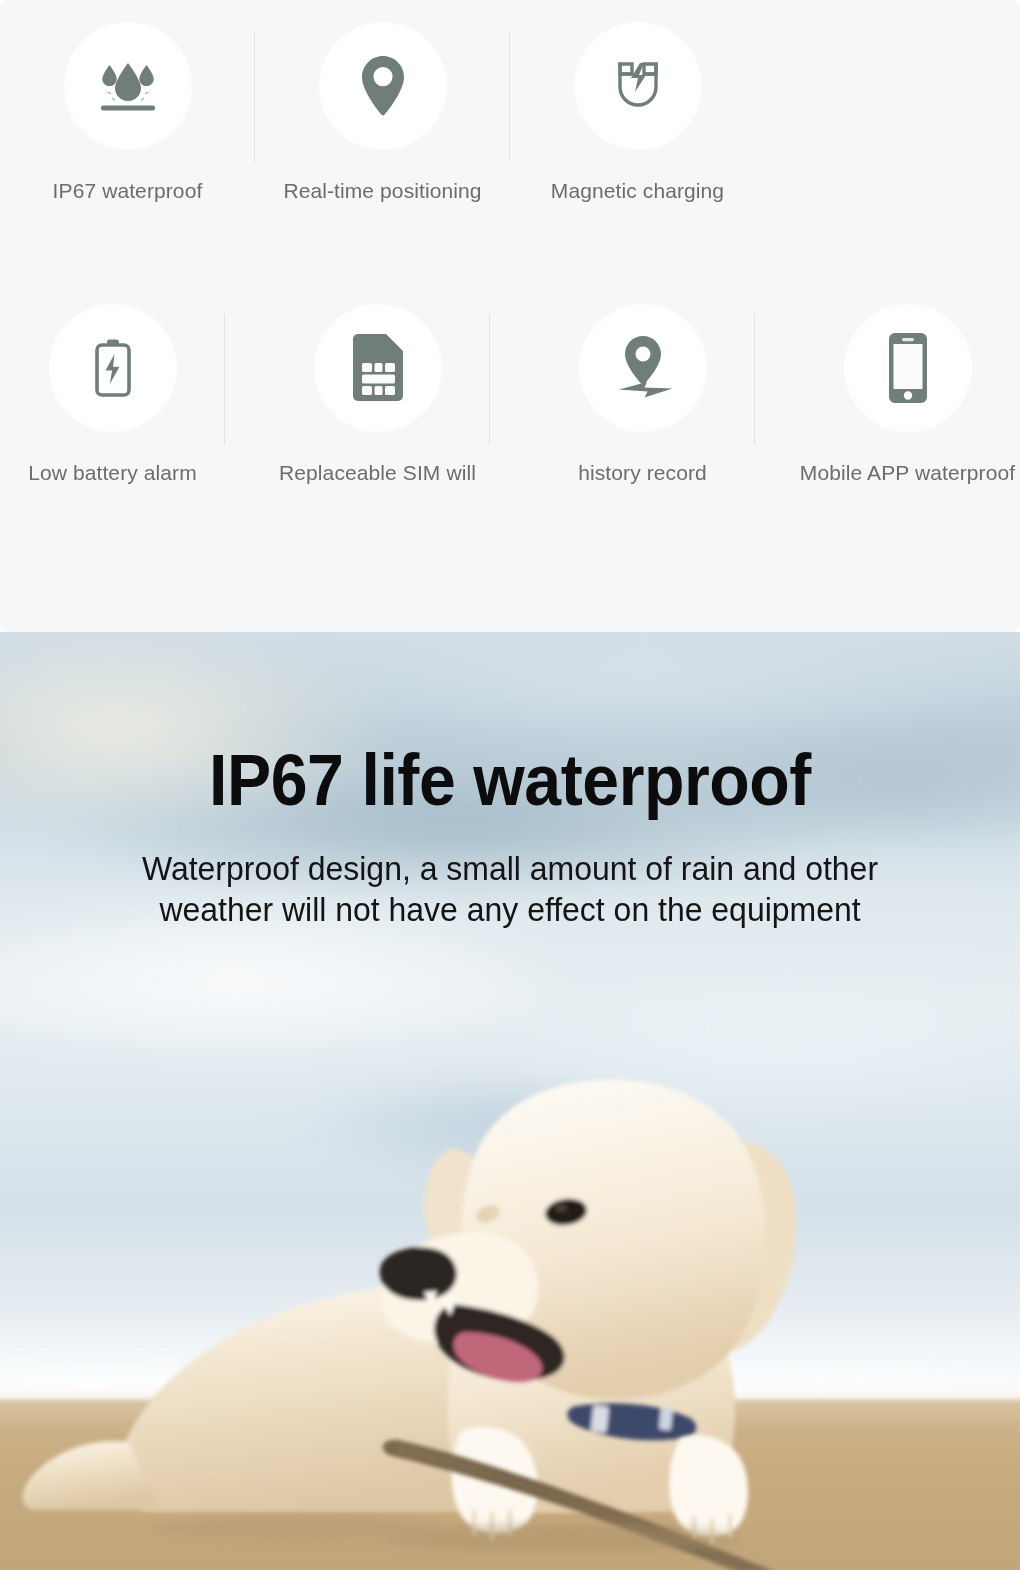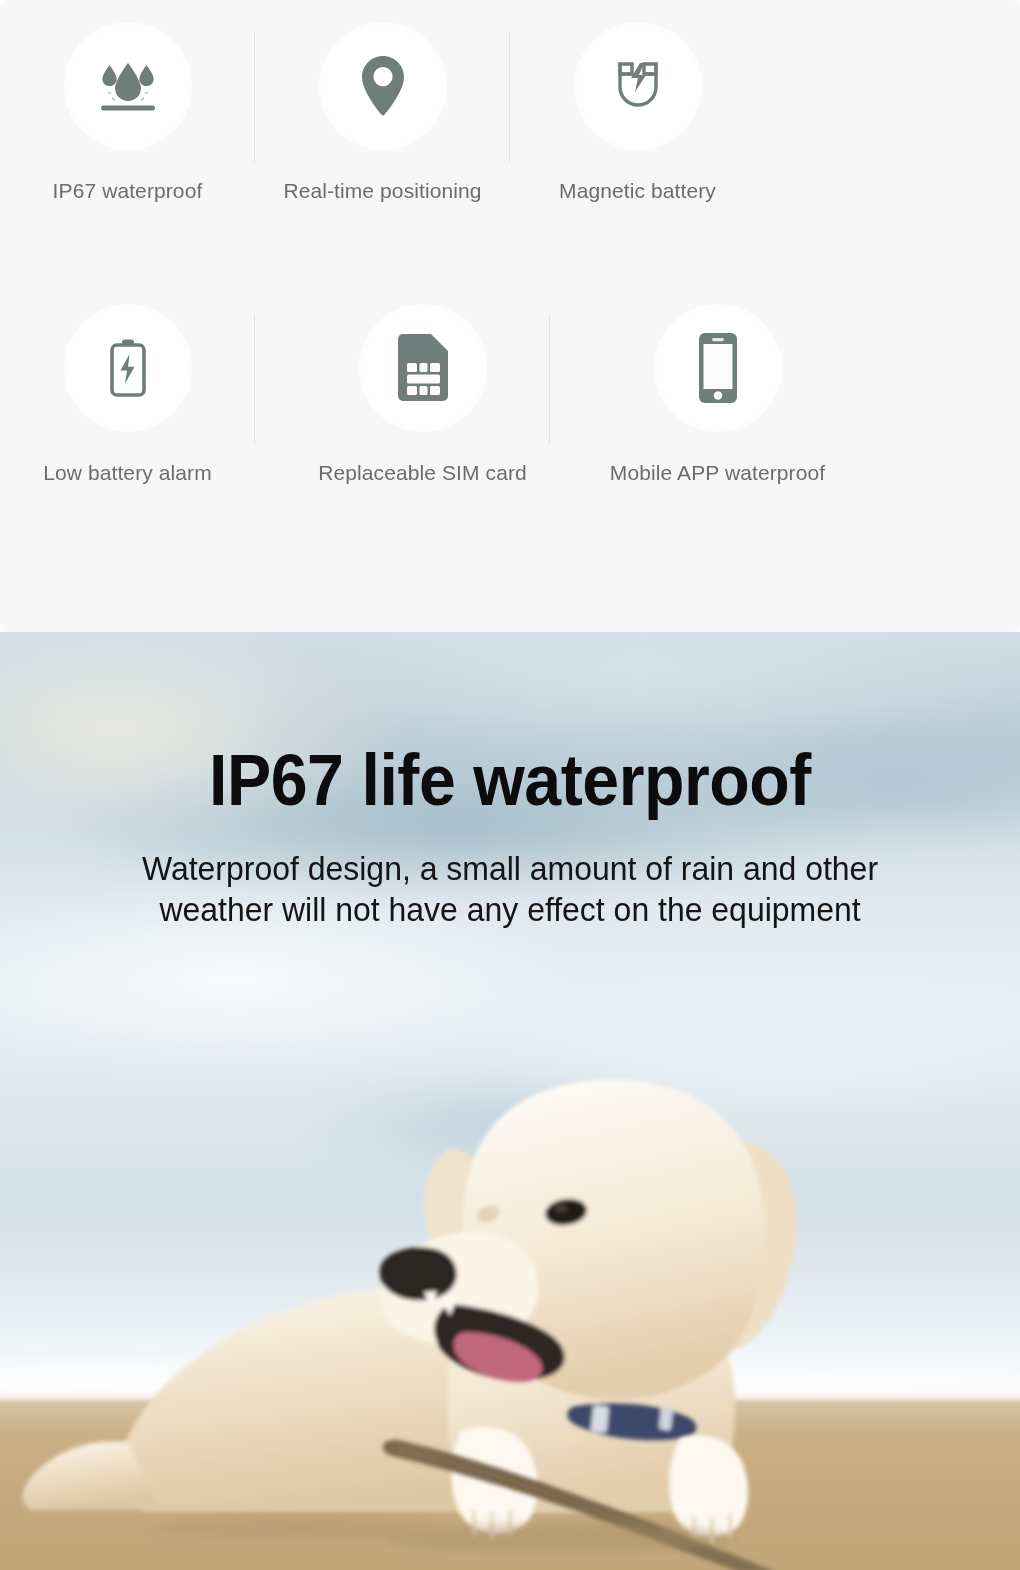--- a/index.html
+++ b/index.html
@@ -172,21 +172,21 @@
         <div class="icon-circle">
           <svg width="72" height="72" viewBox="0 0 72 72" fill="none" stroke="#6f7e7b" stroke-width="3.4">
             <path d="M18 14v23a18 18 0 0 0 36 0V14" stroke-linecap="round" stroke-linejoin="round"></path>
             <path d="M18 24h12"></path>
             <path d="M42 24h12"></path>
             <path d="M18 14h12v10H18z" fill="none"></path>
             <path d="M42 14h12v10H42z" fill="none"></path>
             <path d="M38 13l-9 15h7l-3 14 11-17h-7l5-12z" fill="#6f7e7b" stroke="none"></path>
           </svg>
         </div>
-        <div class="feature-label">Magnetic battery</div>
+        <div class="feature-label">Magnetic charging</div>
         <div class="divider"></div>
       </div>
 
 
     </div>
 
     <div class="feature-row row-2">
 
       <div class="feature-cell">
         <div class="icon-circle">
@@ -206,24 +206,34 @@
             <path d="M8 8a5 5 0 0 1 5-5h28l17 17v45a5 5 0 0 1-5 5H13a5 5 0 0 1-5-5V8z" fill="#6f7e7b"></path>
             <rect x="17" y="32" width="10" height="9" rx="1.6" fill="#fbfbfb"></rect>
             <rect x="29.5" y="32" width="8" height="9" rx="1.6" fill="#fbfbfb"></rect>
             <rect x="40" y="32" width="10" height="9" rx="1.6" fill="#fbfbfb"></rect>
             <rect x="17" y="43.5" width="33" height="9" rx="1.6" fill="#fbfbfb"></rect>
             <rect x="17" y="55" width="10" height="9" rx="1.6" fill="#fbfbfb"></rect>
             <rect x="29.5" y="55" width="8" height="9" rx="1.6" fill="#fbfbfb"></rect>
             <rect x="40" y="55" width="10" height="9" rx="1.6" fill="#fbfbfb"></rect>
           </svg>
         </div>
-        <div class="feature-label">Replaceable SIM card</div>
-        <div class="divider"></div>
-      </div>
-
+        <div class="feature-label">Replaceable SIM will</div>
+        <div class="divider"></div>
+      </div>
+
+      <div class="feature-cell">
+        <div class="icon-circle">
+          <svg width="78" height="74" viewBox="0 0 78 74" fill="none">
+            <path d="M39 5c-9.9 0-18 8.1-18 18 0 12.3 15.2 28.4 16.6 29.9a2 2 0 0 0 2.8 0C41.8 51.4 57 35.3 57 23c0-9.9-8.1-18-18-18zm0 25.5a7.5 7.5 0 1 1 0-15 7.5 7.5 0 0 1 0 15z" fill="#6f7e7b"></path>
+            <path d="M15 58.5l28-7.5-2.5 5.5 28 1-28 9 3-6-28.5-2z" fill="#6f7e7b"></path>
+          </svg>
+        </div>
+        <div class="feature-label">history record</div>
+        <div class="divider"></div>
+      </div>
 
       <div class="feature-cell">
         <div class="icon-circle">
           <svg width="58" height="78" viewBox="0 0 58 78" fill="none">
             <rect x="10" y="4" width="38" height="70" rx="6" fill="#6f7e7b"></rect>
             <rect x="14.5" y="15" width="29" height="45" fill="#fbfbfb"></rect>
             <rect x="23" y="9" width="12" height="3.2" rx="1.6" fill="#e4e9e8"></rect>
             <circle cx="29" cy="66.5" r="4.2" fill="#fbfbfb"></circle>
           </svg>
         </div>

